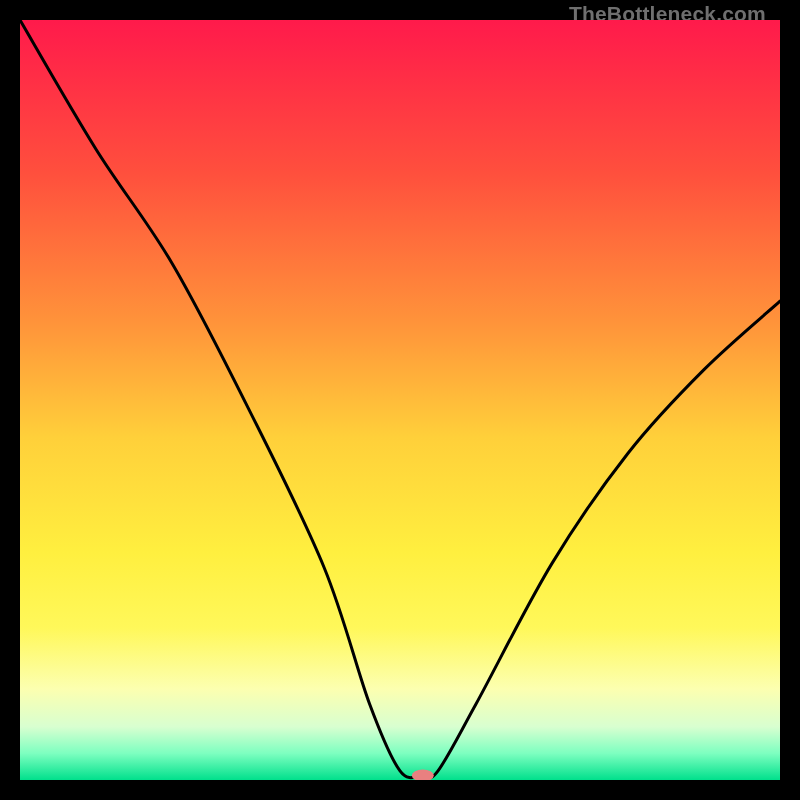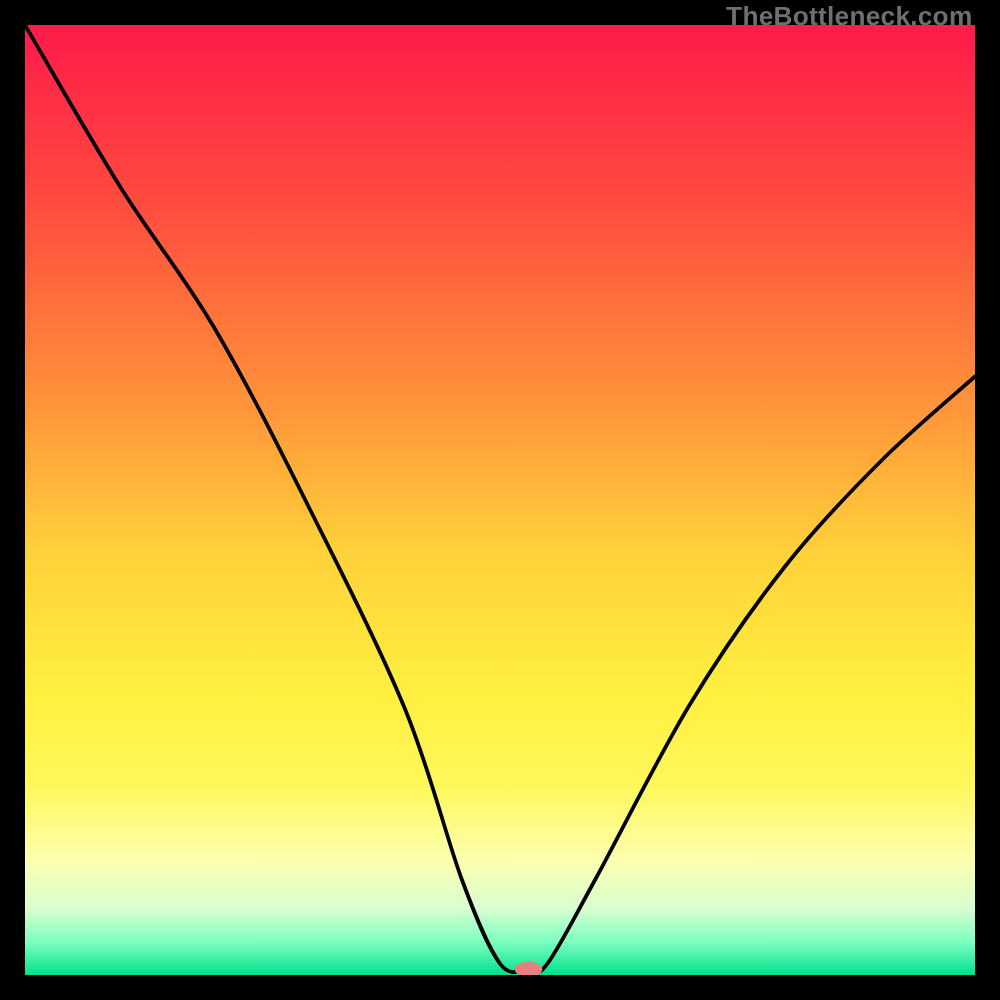--- a/index.html
+++ b/index.html
@@ -13,21 +13,21 @@
   .plot-area {
     position: absolute;
     left: 20px;
     top: 20px;
     width: 760px;
     height: 760px;
   }
   .watermark {
     position: absolute;
     top: 2px;
-    right: 22px;
+    right: 34px;
     font-family: Arial, Helvetica, sans-serif;
     font-size: 21px;
     font-weight: bold;
     color: #6f6f6f;
     letter-spacing: 0.2px;
   }
   svg {
     display: block;
   }
 </style>

